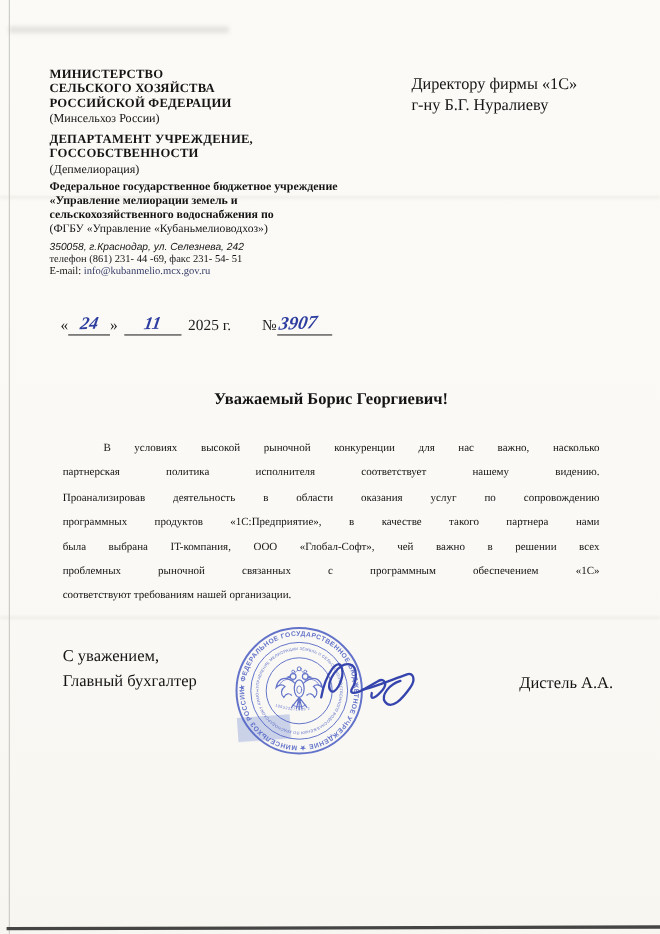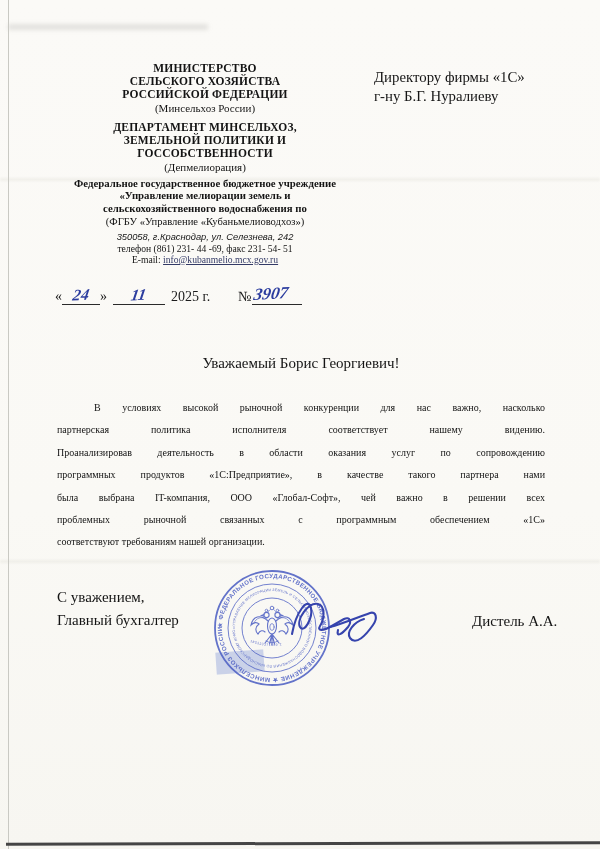--- a/index.html
+++ b/index.html
@@ -7,45 +7,45 @@
        background:#f6f5f1;font-family:"Liberation Serif",serif;}
   .page{position:absolute;left:0;top:0;width:600px;height:849px;
         background:linear-gradient(180deg,#fbfaf7 0%,#faf9f5 60%,#f7f6f1 100%);}
   .scan-left-edge{position:absolute;left:8px;top:0;width:1px;height:849px;background:#c9c9c3;}
   .scan-bottom-band{position:absolute;left:6px;top:842px;width:594px;height:3px;background:#454545;transform:rotate(-0.15deg);}
   .scan-smudge{position:absolute;left:8px;top:24px;width:200px;height:6px;
         background:rgba(120,120,118,0.18);filter:blur(2px);}
   .scan-streak{position:absolute;left:0;width:600px;height:3px;background:rgba(160,155,140,0.10);filter:blur(1px);}
 
   
-  .lh{position:absolute;left:45px;top:62px;width:320px;text-align:center;color:#141414;}
+  .lh{position:absolute;left:45px;top:62px;width:320px;text-align:left;color:#141414;}
   .lh-caps{font-weight:bold;font-size:11.5px;line-height:13px;letter-spacing:0.2px;}
   .lh-note{font-size:11px;line-height:13px;margin-top:1px;}
   .lh-gap{height:6px;}
   .lh-inst{font-weight:bold;font-size:10.8px;line-height:12.3px;}
   .lh-addr{font-family:"Liberation Sans",sans-serif;font-size:9.3px;line-height:11px;margin-top:4px;font-style:italic;}
   .lh-phone{font-size:9.6px;line-height:11px;}
   .lh-email{font-size:9.6px;line-height:11px;}
-  .lh-email a{color:#333a66;text-decoration:underline;}
+  .lh-email a{color:#333a66;}
 
   .addressee{position:absolute;left:374px;top:68px;width:200px;
         font-size:14.8px;line-height:19px;color:#151515;}
 
   
   .refline{position:absolute;left:55px;top:284px;width:360px;font-size:14px;color:#1c1c1c;
         display:flex;align-items:flex-end;}
   .hand{font-style:italic;font-weight:600;color:#2c3d9f;
         transform:skewX(-12deg) rotate(-3deg);display:inline-block;}
   .u{border-bottom:1.2px solid #2a2a2a;display:inline-block;text-align:center;}
   .day-box{width:38px;font-size:16px;}
   .month-box{width:52px;margin-left:6px;font-size:16px;}
   .num-box{width:48px;font-size:17px;text-align:left;padding-left:2px;}
 
   .salutation{position:absolute;left:57px;top:355px;width:488px;text-align:center;
-        font-size:15px;color:#141414;}
+        font-size:15px;color:#141414;font-weight:bold;}
 
   .body-text{position:absolute;left:57px;top:397px;width:488px;
         font-size:10px;line-height:22.4px;color:#141414;}
   .body-line{text-align:justify;text-align-last:justify;}
   .body-line.first{text-indent:37px;}
   .body-line.last{text-align-last:left;}
 
   .closing{position:absolute;left:57px;top:589px;font-size:15px;color:#141414;}
   .sig-title{position:absolute;left:57px;top:612px;font-size:15px;color:#141414;}
   .sig-name{position:absolute;left:472px;top:613px;font-size:15px;color:#141414;}
@@ -65,22 +65,21 @@
   <div class="scan-smudge"></div>
   <div class="scan-streak" style="top:178px"></div>
   <div class="scan-streak" style="top:560px"></div>
 
   <div class="lh">
     <div class="lh-caps">МИНИСТЕРСТВО</div>
     <div class="lh-caps">СЕЛЬСКОГО ХОЗЯЙСТВА</div>
     <div class="lh-caps">РОССИЙСКОЙ ФЕДЕРАЦИИ</div>
     <div class="lh-note">(Минсельхоз России)</div>
     <div class="lh-gap"></div>
-    <div class="lh-caps">ДЕПАРТАМЕНТ МИНСЕЛЬХОЗ,</div>
-    <div class="lh-caps">ЗЕМЕЛЬНОЙ ПОЛИТИКИ И</div>
+    <div class="lh-caps">ДЕПАРТАМЕНТ УЧРЕЖДЕНИЕ,</div>
     <div class="lh-caps">ГОССОБСТВЕННОСТИ</div>
     <div class="lh-note">(Депмелиорация)</div>
     <div class="lh-gap" style="height:3px"></div>
     <div class="lh-inst">Федеральное государственное бюджетное учреждение</div>
     <div class="lh-inst">«Управление мелиорации земель и</div>
     <div class="lh-inst">сельскохозяйственного водоснабжения по</div>
     <div class="lh-note" style="font-size:10.6px">(ФГБУ «Управление «Кубаньмелиоводхоз»)</div>
     <div class="lh-addr">350058, г.Краснодар, ул. Селезнева, 242</div>
     <div class="lh-phone">телефон  (861) 231- 44 -69,   факс 231- 54- 51</div>
     <div class="lh-email"><span>E-mail: </span><a>info@kubanmelio.mcx.gov.ru</a></div>

